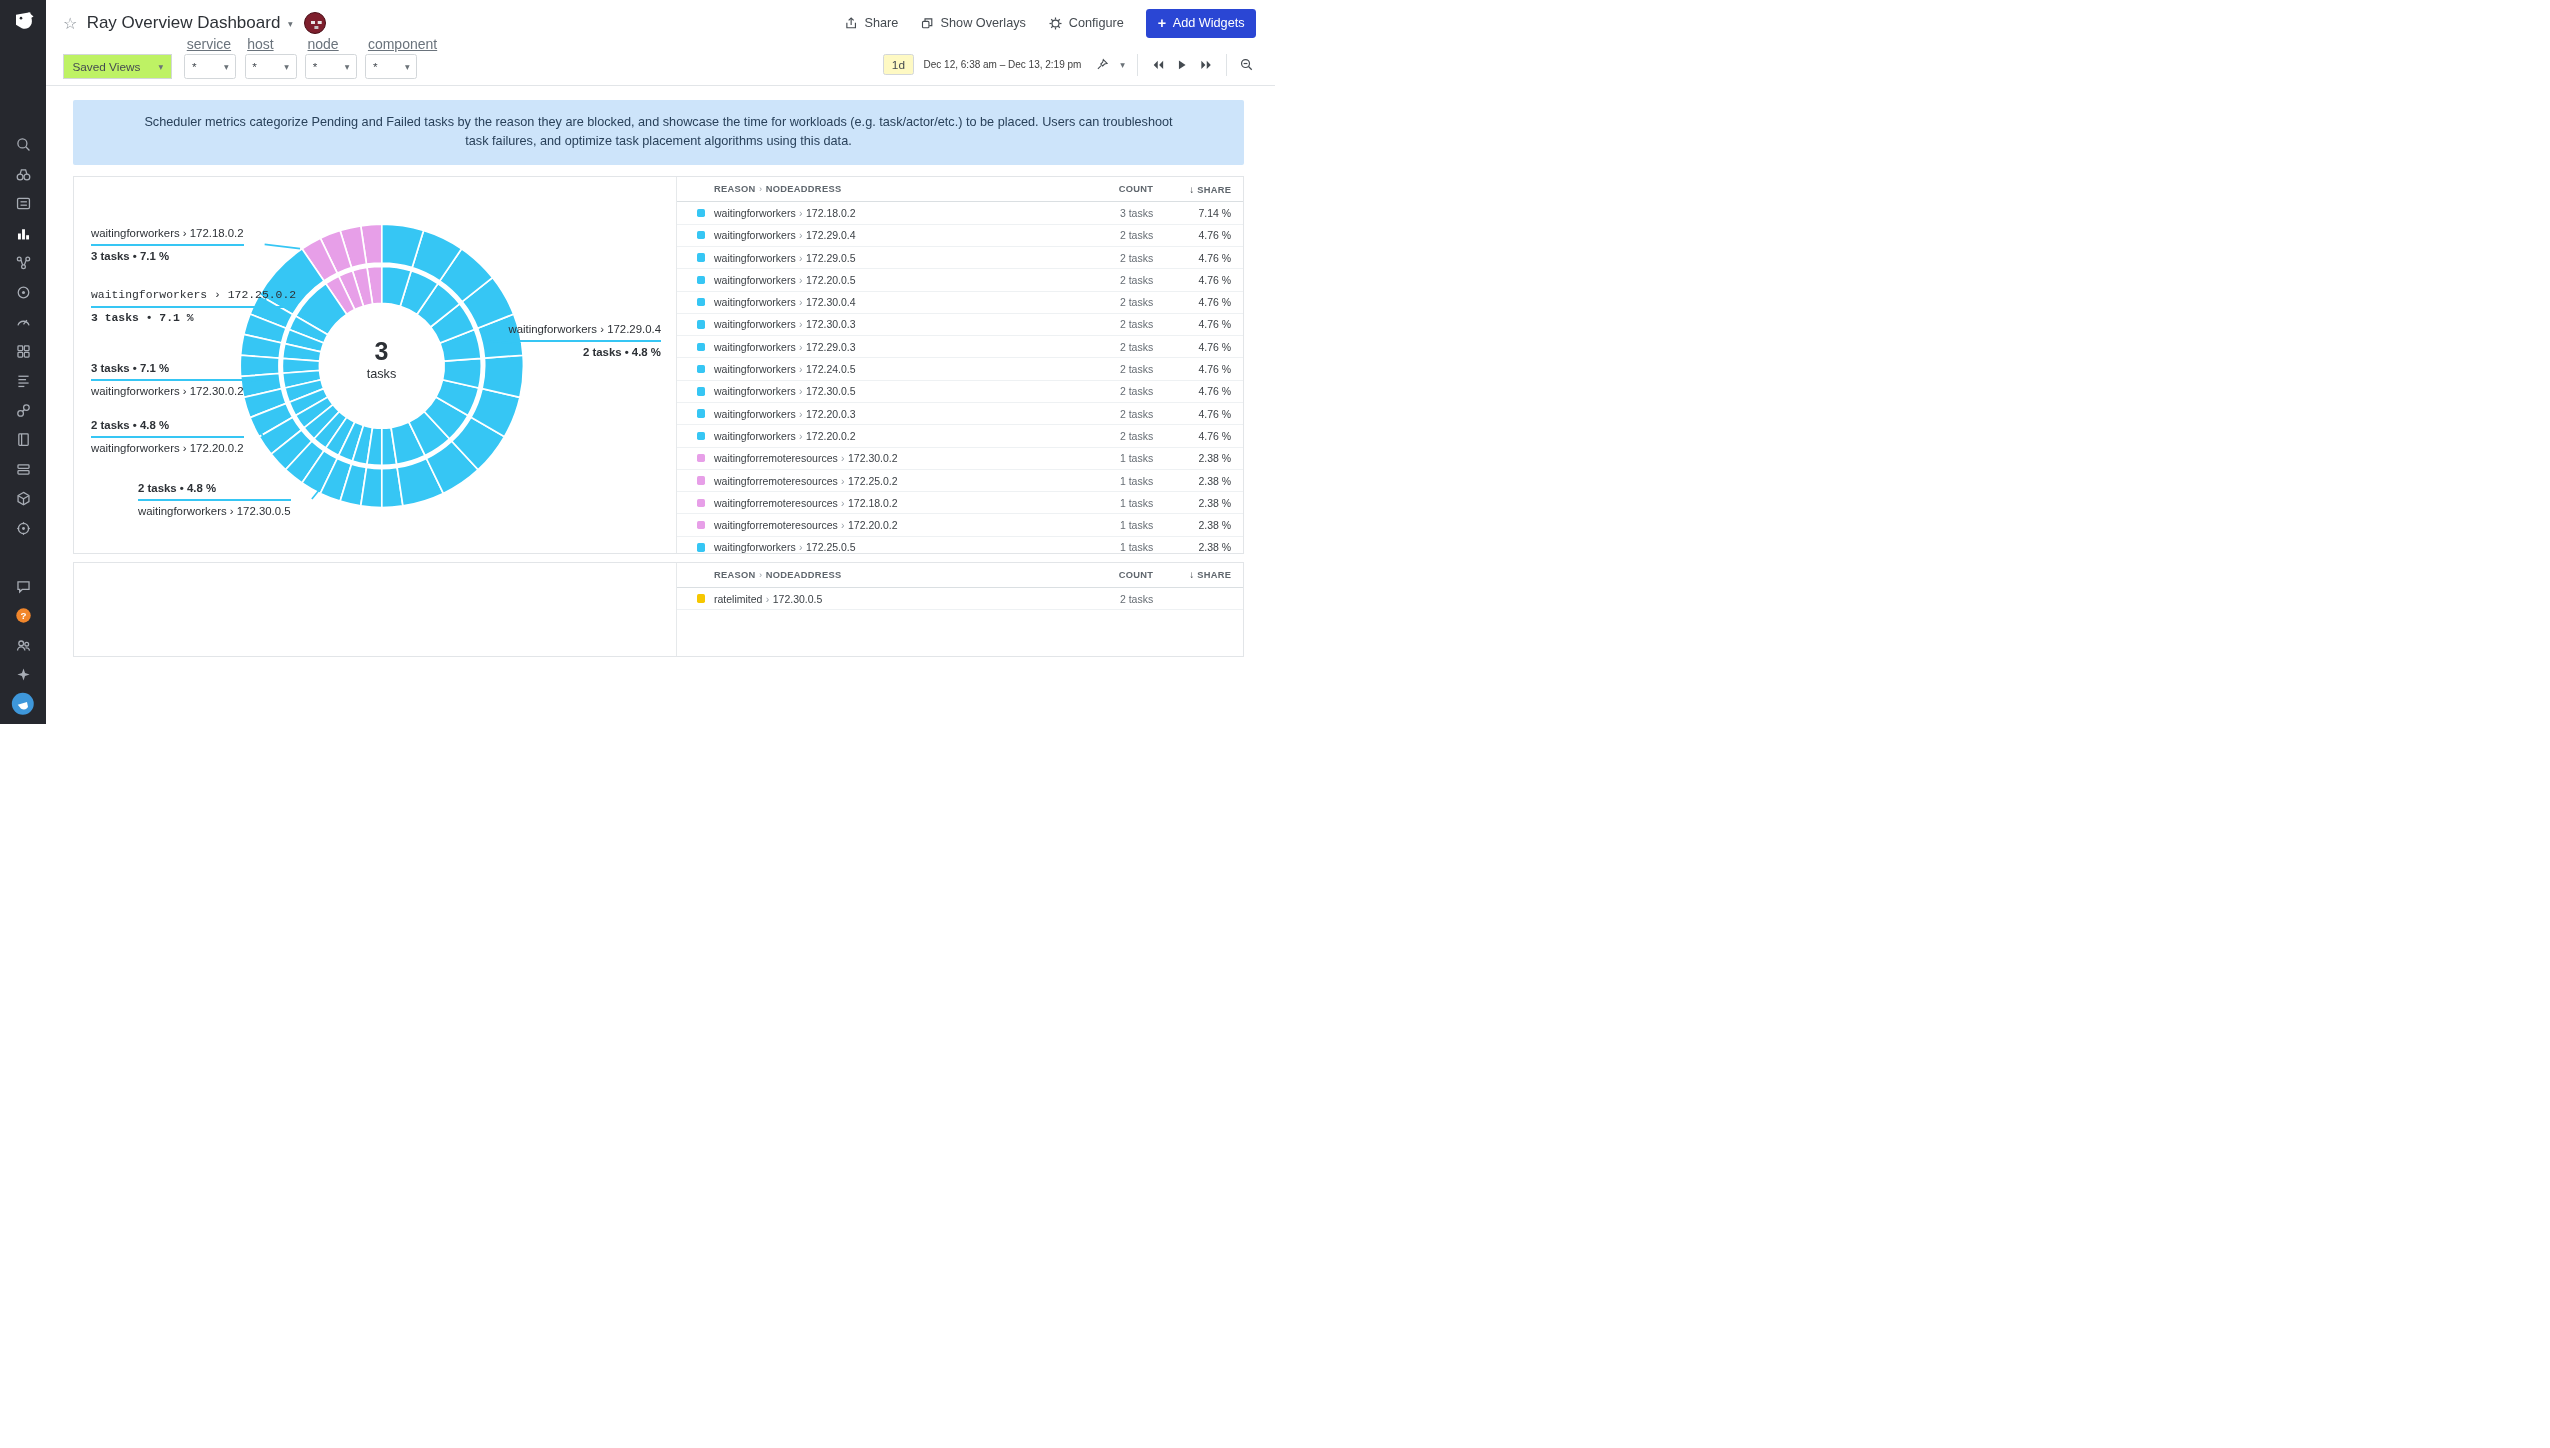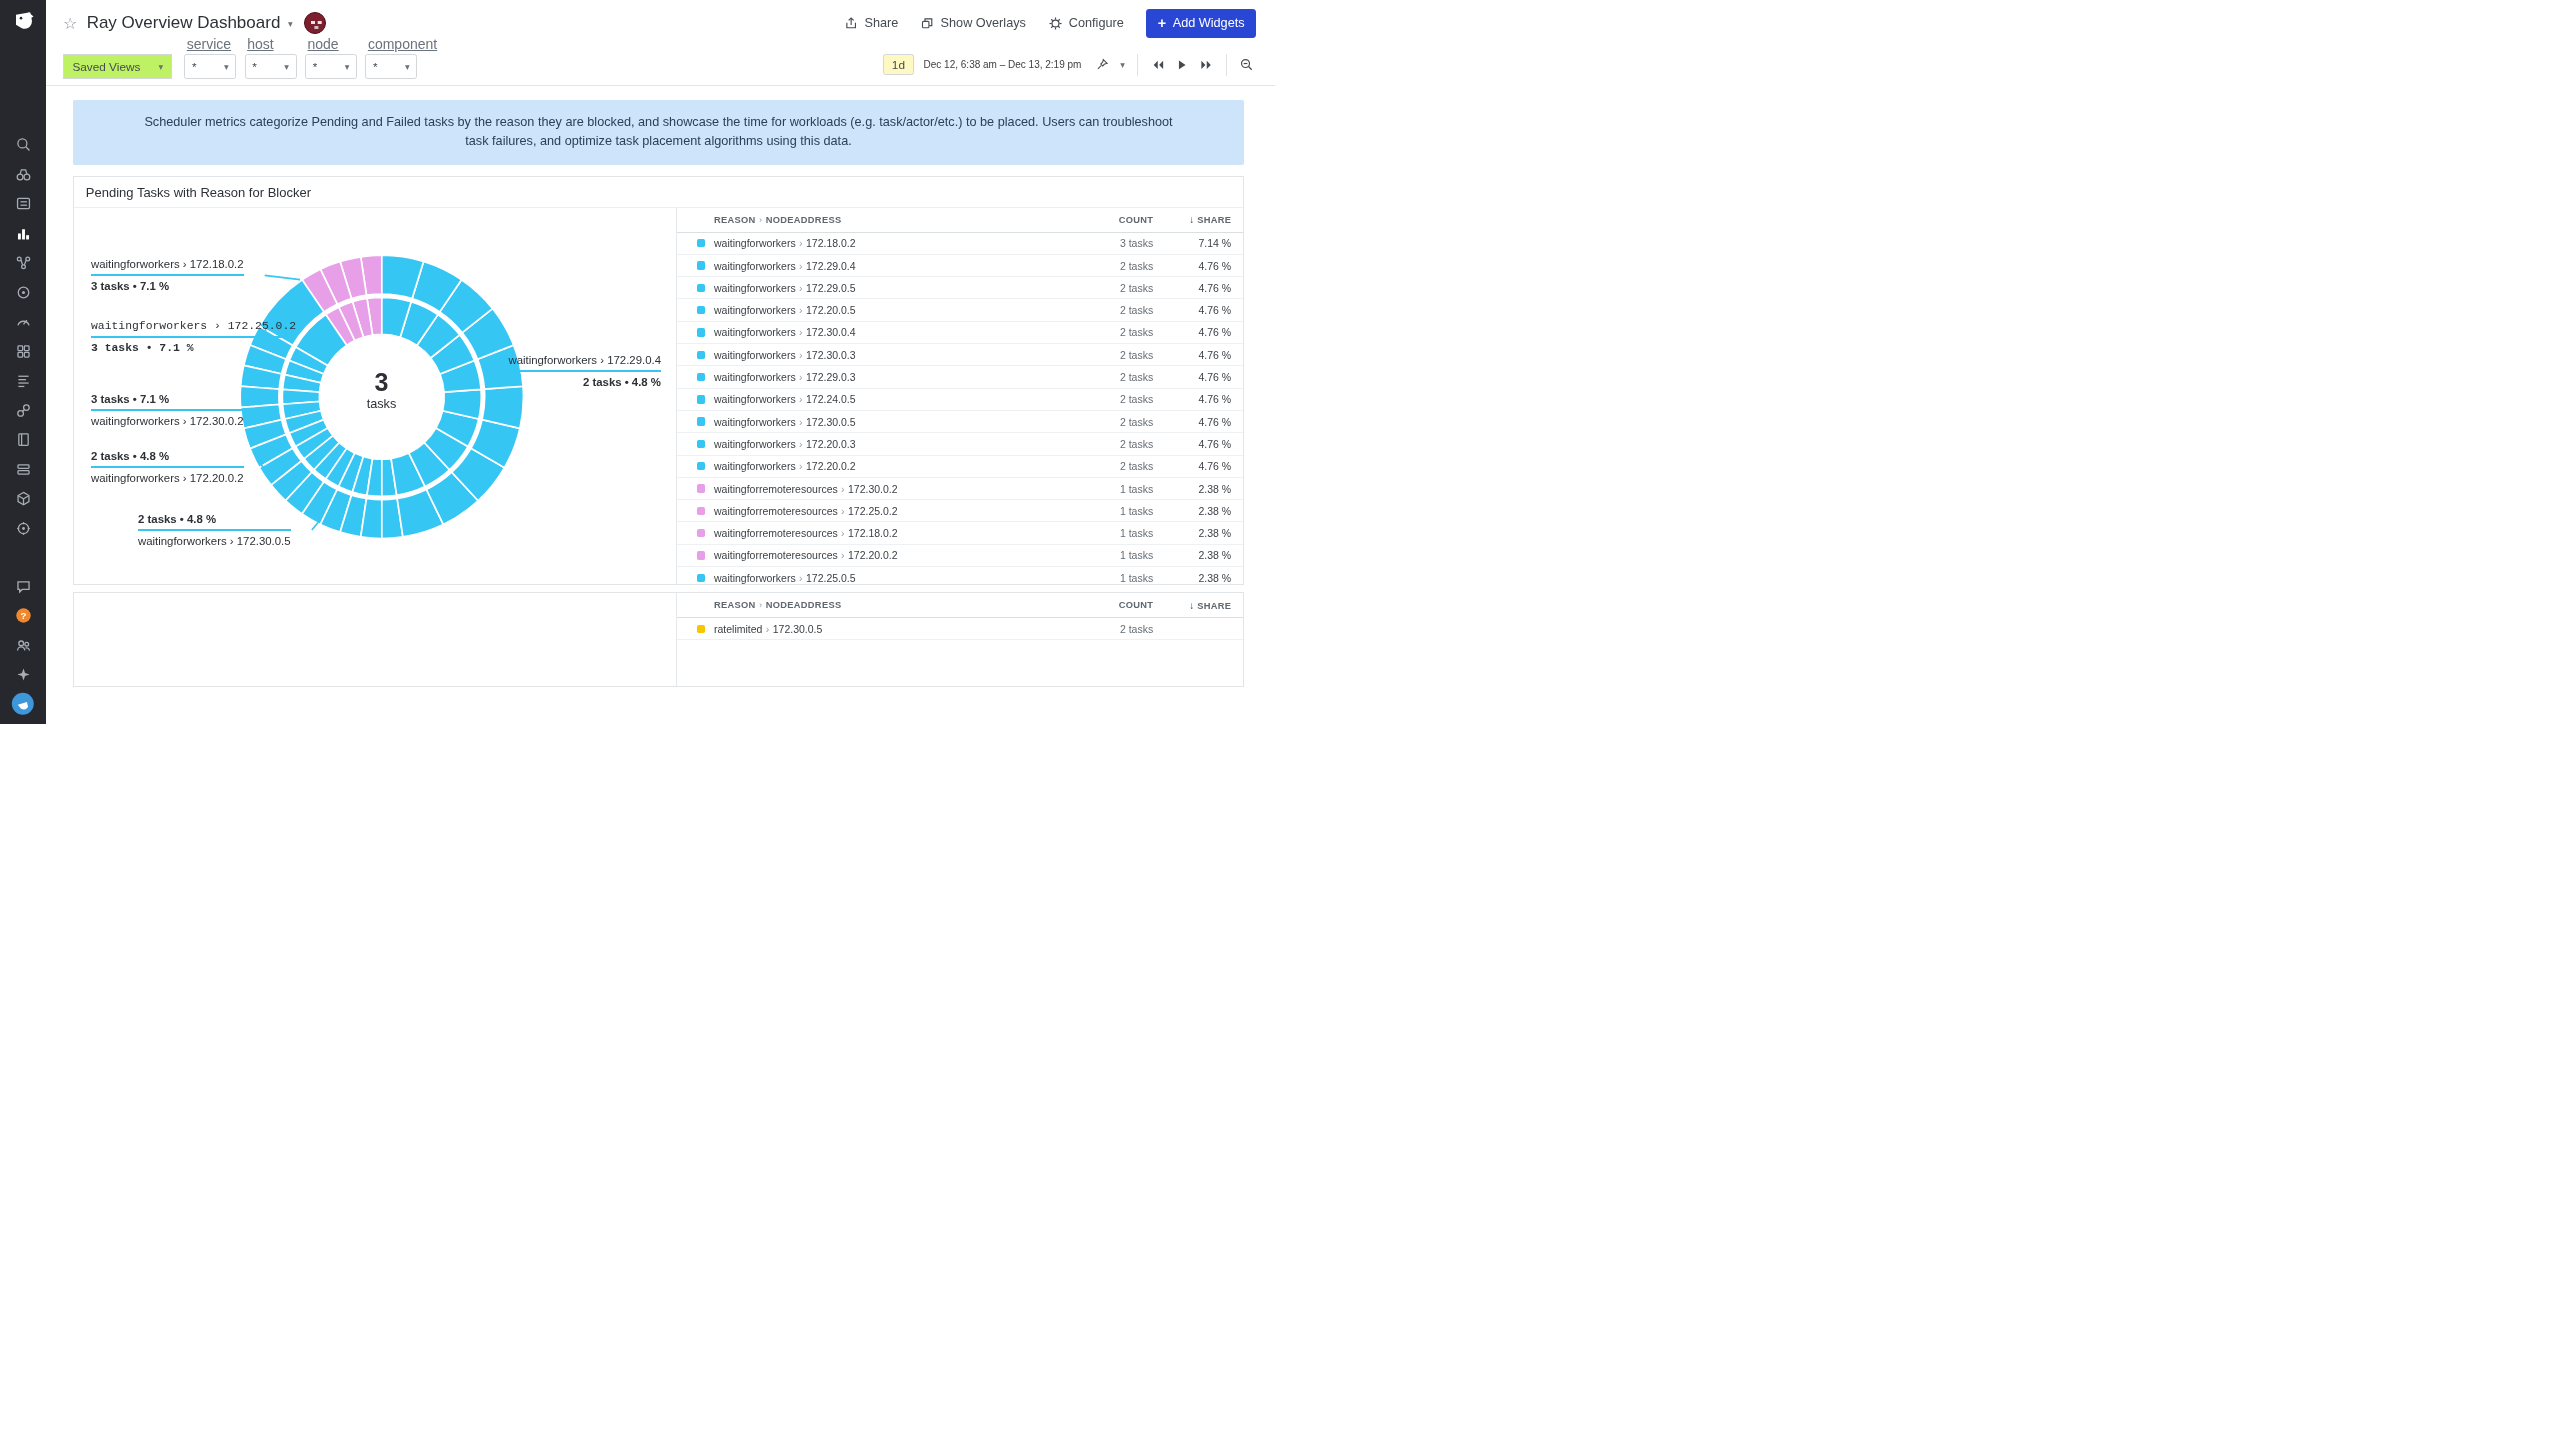--- a/index.html
+++ b/index.html
@@ -365,21 +365,20 @@
       </div>
     </div>
   </div>
 
   <div class="content">
 
 
     <div class="note-box">Scheduler metrics categorize Pending and Failed tasks by the reason they are blocked, and showcase the time for workloads (e.g. task/actor/etc.) to be placed. Users can troubleshoot task failures, and optimize task placement algorithms using this data.</div>
 
     <div class="widget pending">
-      <div class="widget-title">Pending Tasks with Reason for Blocker</div>
       <div class="widget-body">
         <div class="chart-panel">
           <svg id="sunburst" width="603" height="376" viewBox="0 0 715 446">
               <path d="M340.0 57.9 A168 168 0 0 1 365.0 56.0 L365.0 102.0 A122 122 0 0 0 346.8 103.4 Z" fill="#e79fe8" stroke="#ffffff" stroke-width="2"></path>
               <path d="M315.5 63.5 A168 168 0 0 1 340.0 57.9 L346.8 103.4 A122 122 0 0 0 329.0 107.4 Z" fill="#e79fe8" stroke="#ffffff" stroke-width="2"></path>
               <path d="M292.1 72.6 A168 168 0 0 1 315.5 63.5 L329.0 107.4 A122 122 0 0 0 312.1 114.1 Z" fill="#e79fe8" stroke="#ffffff" stroke-width="2"></path>
               <path d="M270.4 85.2 A168 168 0 0 1 292.1 72.6 L312.1 114.1 A122 122 0 0 0 296.3 123.2 Z" fill="#e79fe8" stroke="#ffffff" stroke-width="2"></path>
               <path d="M219.5 140.0 A168 168 0 0 1 270.4 85.2 L296.3 123.2 A122 122 0 0 0 259.3 163.0 Z" fill="#36c6f4" stroke="#ffffff" stroke-width="2"></path>
               <path d="M208.6 162.6 A168 168 0 0 1 219.5 140.0 L259.3 163.0 A122 122 0 0 0 251.4 179.4 Z" fill="#36c6f4" stroke="#ffffff" stroke-width="2"></path>
               <path d="M201.2 186.6 A168 168 0 0 1 208.6 162.6 L251.4 179.4 A122 122 0 0 0 246.1 196.9 Z" fill="#36c6f4" stroke="#ffffff" stroke-width="2"></path>

